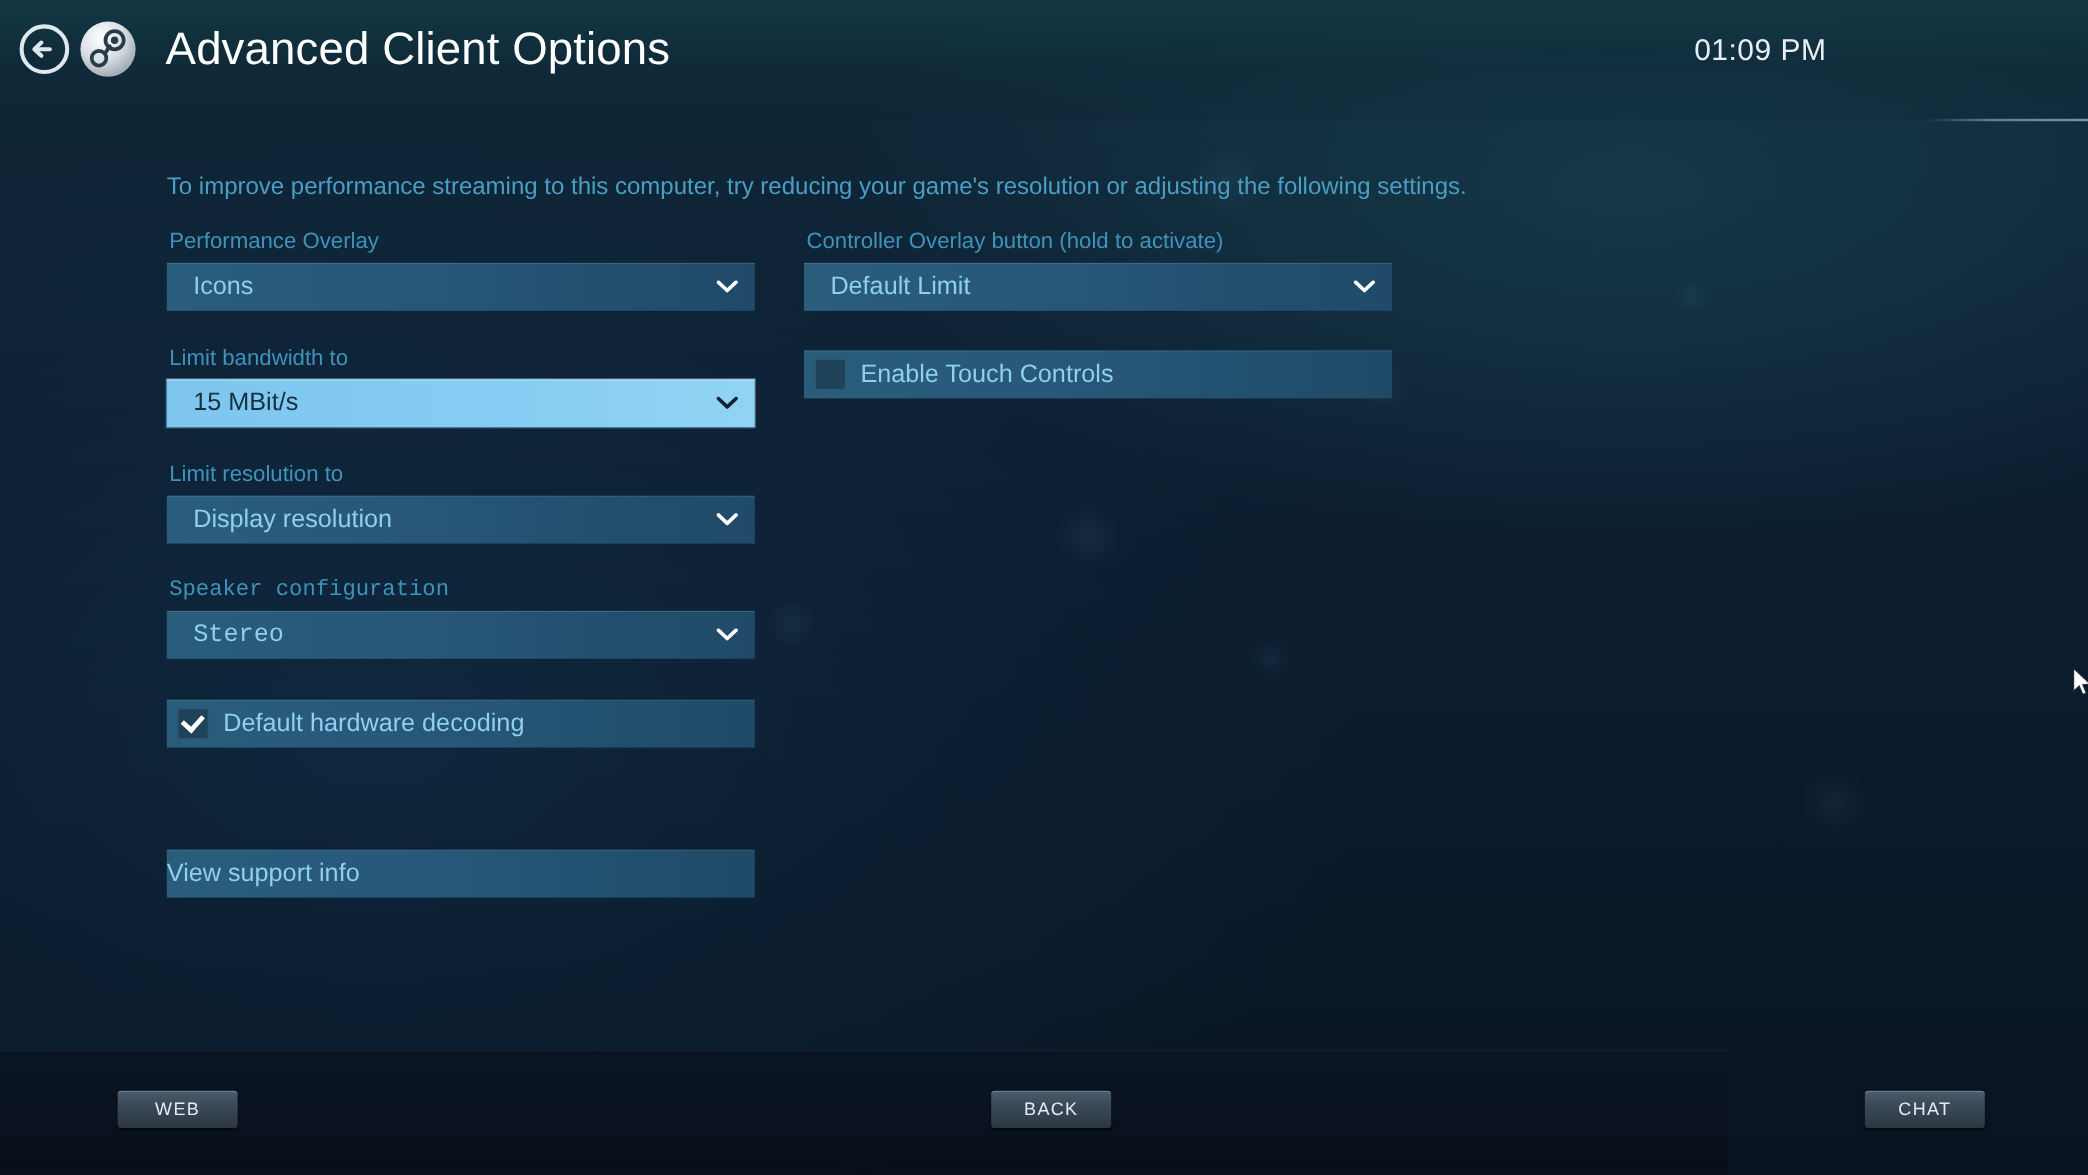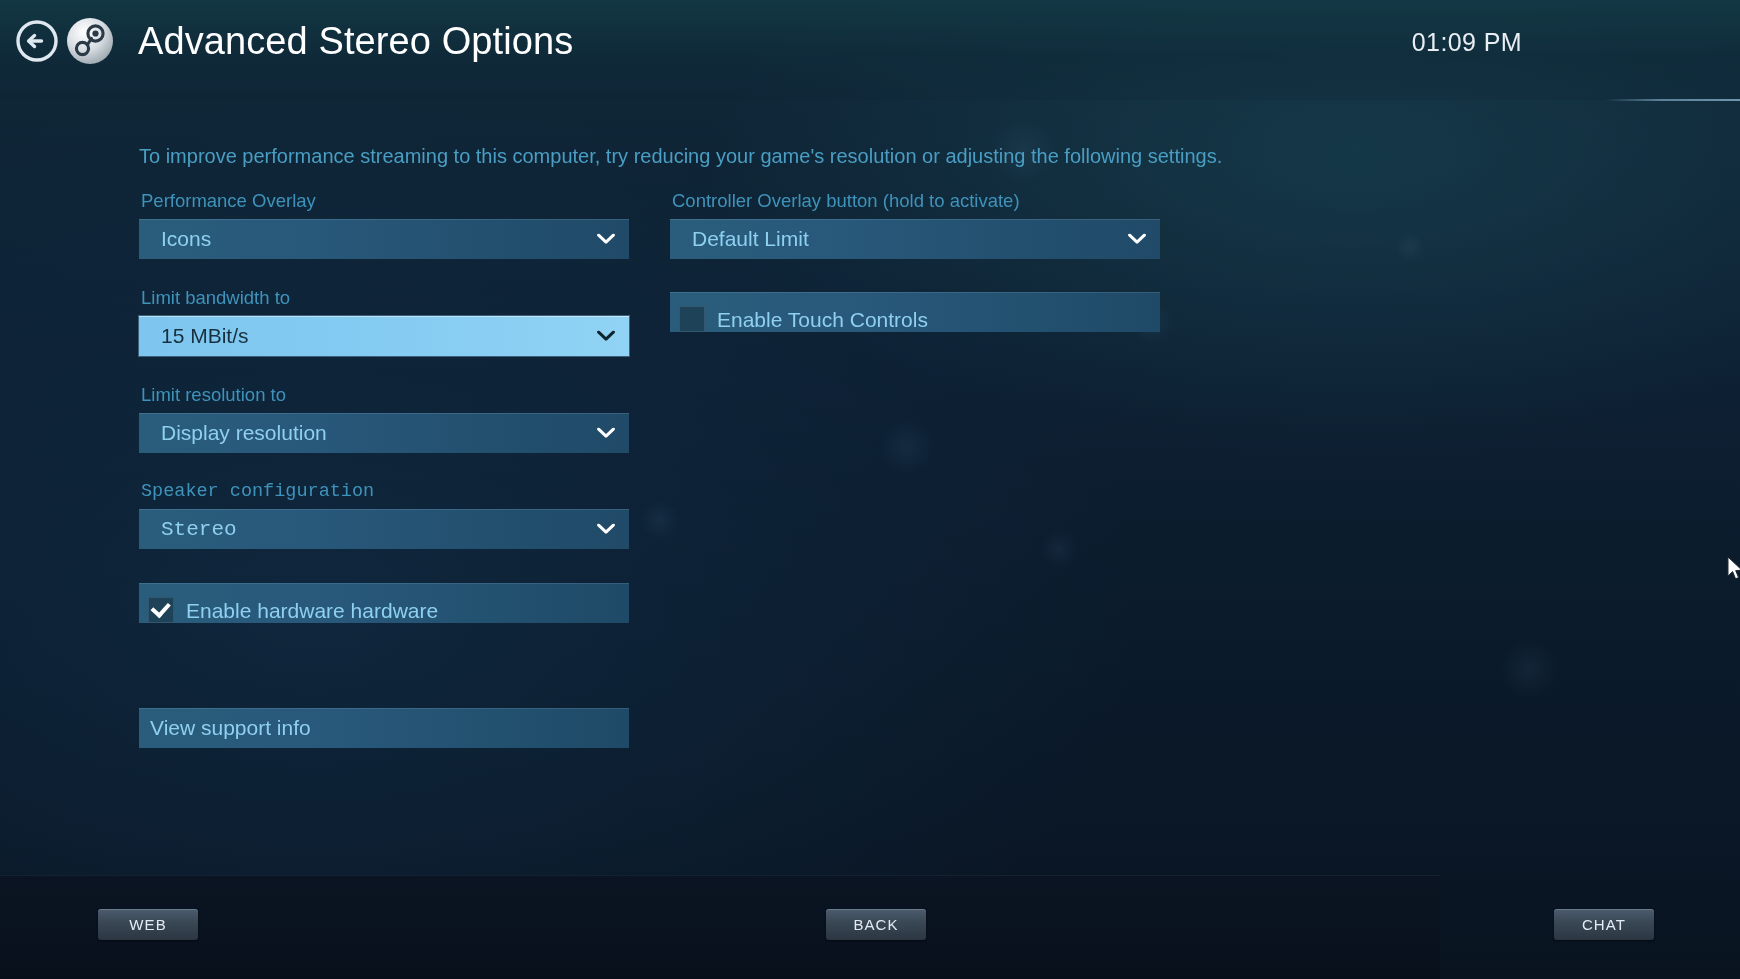--- a/index.html
+++ b/index.html
@@ -140,21 +140,21 @@
   }
   .dropdown.selected .dd-value { color: #17303f; }
 
   
   .checkrow {
     position: relative;
     height: 40px;
     background: linear-gradient(90deg, #2a5d7c 0%, #28587a 40%, #22506f 75%, #1f4a67 100%);
     box-shadow: inset 0 1px 0 rgba(160,205,230,0.16);
     display: flex;
-    align-items: flex-end;
+    align-items: center;
     cursor: pointer;
   }
   .checkbox {
     width: 26px; height: 26px;
     margin-left: 9px;
     background: #1e4257;
     box-shadow: inset 0 0 0 1px rgba(120,170,200,0.22);
     display: flex;
     align-items: center;
     justify-content: center;
@@ -181,21 +181,20 @@
     height: 40px;
     background: linear-gradient(90deg, #2a5d7c 0%, #28587a 40%, #22506f 75%, #1f4a67 100%);
     box-shadow: inset 0 1px 0 rgba(160,205,230,0.16);
     display: flex;
     align-items: center;
     cursor: pointer;
   }
   .actionrow .ar-label {
     font-size: 21px;
     color: #8fd0f0;
-    padding-left: 11px;
     white-space: nowrap;
   }
 
   
   .footer {
     position: absolute;
     left: 0;
     top: 875px;
     width: 1440px;
     height: 104px;
@@ -264,21 +263,21 @@
           </radialGradient>
         </defs>
         <circle cx="24" cy="24" r="23" fill="url(#slg)"></circle>
         <circle cx="29.5" cy="16.5" r="7.6" fill="none" stroke="#2a3b47" stroke-width="3.1"></circle>
         <circle cx="29.5" cy="16.5" r="3.1" fill="#2a3b47"></circle>
         <circle cx="16.5" cy="31.5" r="6.1" fill="none" stroke="#2a3b47" stroke-width="3.1"></circle>
         <path d="M21.5 27.5 L25.5 21.5" stroke="#2a3b47" stroke-width="3.1" stroke-linecap="round"></path>
       </svg>
     </div>
 
-    <div class="page-title">Advanced Stereo Options</div>
+    <div class="page-title">Advanced Client Options</div>
     <div class="clock">01:09 PM</div>
     <div class="header-underline"></div>
   </div>
 
   <div class="content">
 
     <div class="intro-text">To improve performance streaming to this computer, try reducing your game's resolution or adjusting the following settings.</div>
 
     <div class="col-left">
 
@@ -325,21 +324,21 @@
           <span class="chev">
             <svg width="18" height="11" viewBox="0 0 18 11">
                 <path d="M1.6 1.6 L9 8.6 L16.4 1.6" fill="none" stroke="#ffffff" stroke-width="3" stroke-linecap="round" stroke-linejoin="round"></path>
               </svg>
           </span>
         </div>
       </div>
 
       <div class="checkrow" style="position:absolute; top:483px; left:0; width:490px;">
         <span class="checkbox checked"></span>
-        <span class="cr-label">Enable hardware hardware</span>
+        <span class="cr-label">Default hardware decoding</span>
       </div>
 
       <div class="actionrow" style="position:absolute; top:608px; left:0; width:490px;">
         <span class="ar-label">View support info</span>
       </div>
     </div>
 
     <div class="col-right">
 
       <div style="position:absolute; top:90px; left:0; width:490px;">

